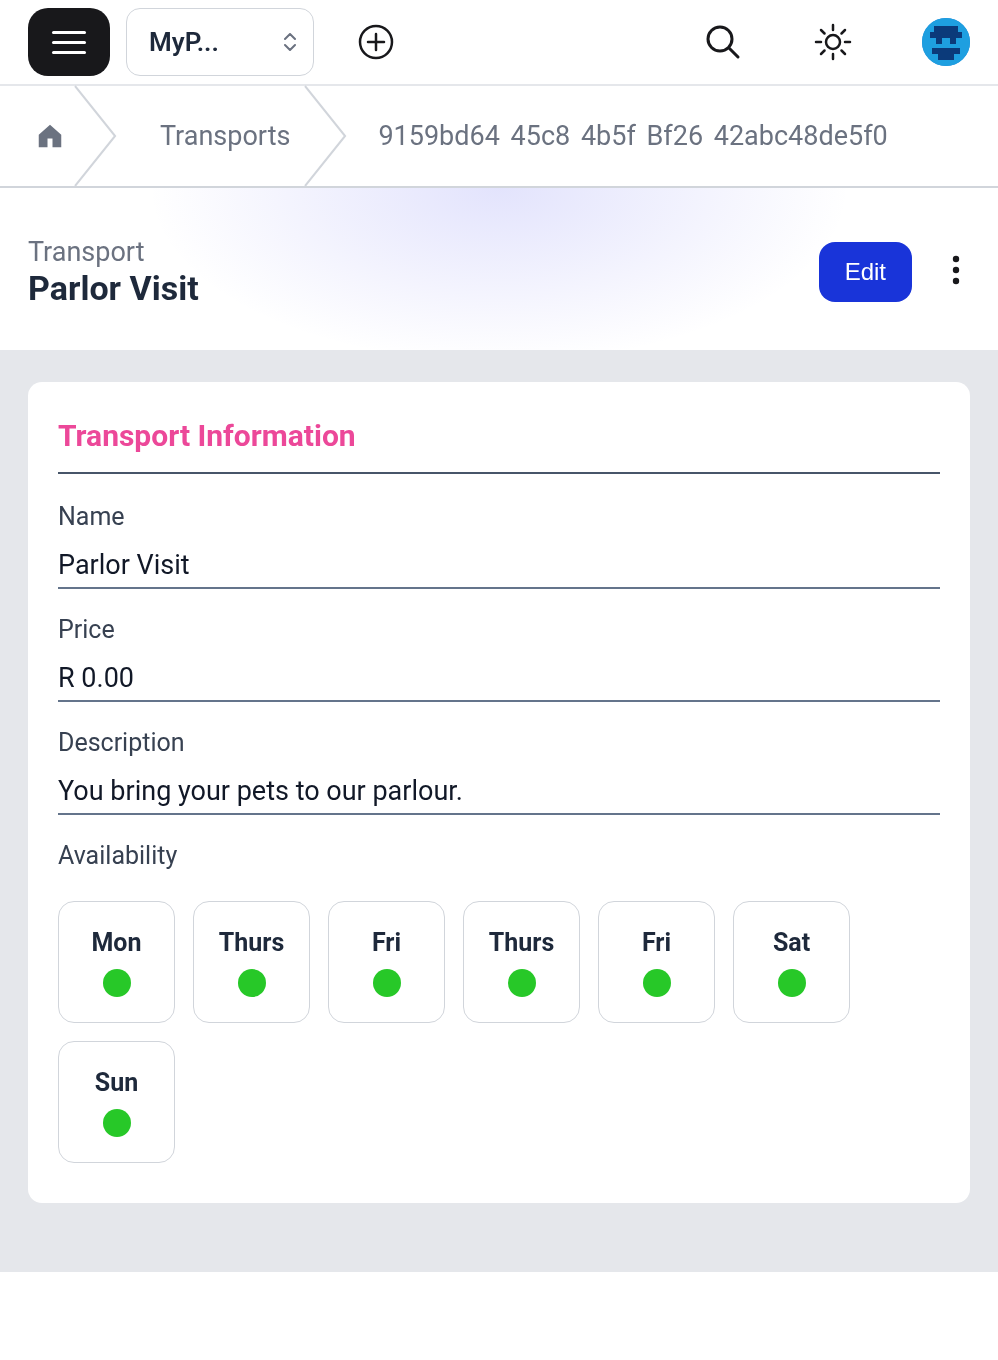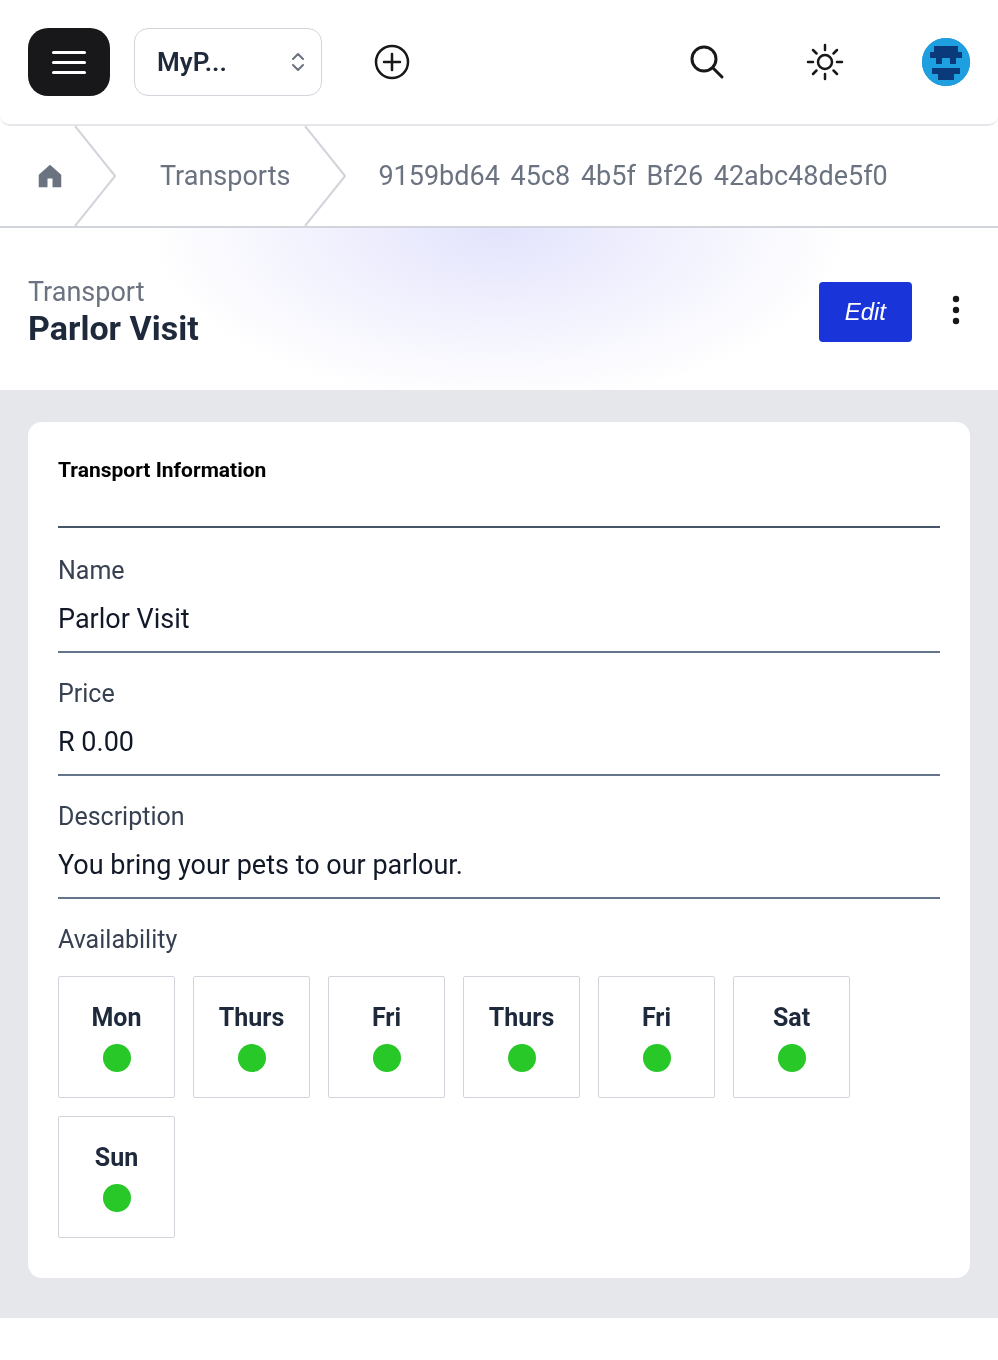--- a/index.html
+++ b/index.html
@@ -10,24 +10,23 @@
     body {
       font-family: -apple-system, BlinkMacSystemFont, 'Segoe UI', Roboto, sans-serif;
       background: #fff;
       width: 998px;
       color: #1e293b;
     }
     
     .topbar {
       display: flex;
       align-items: center;
-      padding: 28px 28px;
-      gap: 24px;
+      padding: 8px 28px;
+      gap: 16px;
       border-bottom: 2px solid #e5e7eb;
-      border-radius: 10px;
     }
     .menu-btn {
       width: 82px;
       height: 68px;
       background: #18181b;
       border-radius: 20px;
       display: flex;
       align-items: center;
       justify-content: center;
       cursor: pointer;
@@ -160,77 +159,76 @@
     .hero-title {
       font-size: 34px;
       font-weight: 700;
       color: #1e293b;
     }
     .edit-btn {
       background: #1934d9;
       color: #fff;
       border: none;
       padding: 16px 26px;
-      border-radius: 4px;
+      border-radius: 16px;
       font-size: 24px;
       font-weight: 500;
       cursor: pointer;
-      font-style: italic;
     }
     .more-btn {
       margin-left: 30px;
       cursor: pointer;
       padding: 10px;
     }
     
     .content {
       background: #e5e7eb;
       padding: 30px 28px 40px;
       min-height: 920px;
     }
     .card {
       background: #fff;
       border-radius: 14px;
       padding: 36px 30px 40px;
     }
     .card-title {
-      font-size: 21px;
+      font-size: 30px;
       font-weight: 700;
-      color: #000000;
-      padding-bottom: 44px;
+      color: #ec4899;
+      padding-bottom: 19px;
       border-bottom: 2px solid #475569;
       margin-bottom: 28px;
     }
     .field {
       border-bottom: 2px solid #64748b;
-      padding-bottom: 16px;
+      padding-bottom: 6px;
       margin-bottom: 26px;
     }
     .field-label {
       font-size: 25px;
       color: #374151;
       margin-bottom: 18px;
     }
     .field-value {
       font-size: 27px;
       color: #111827;
     }
     .availability-label {
       font-size: 25px;
       color: #374151;
-      margin-bottom: 22px;
+      margin-bottom: 31px;
     }
     .days {
       display: flex;
       flex-wrap: wrap;
       gap: 18px;
     }
     .day-chip {
       border: 1px solid #d1d5db;
-      border-radius: 2px;
+      border-radius: 16px;
       width: 117px;
       height: 122px;
       display: flex;
       flex-direction: column;
       align-items: center;
       justify-content: center;
       gap: 12px;
     }
     .day-label {
       font-size: 25px;

